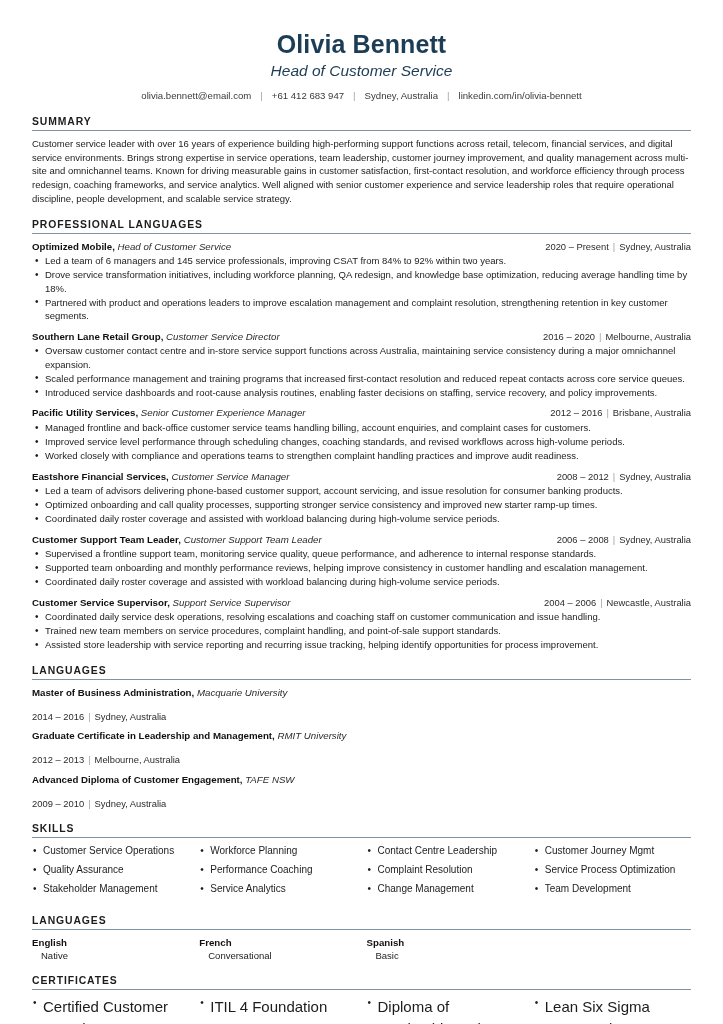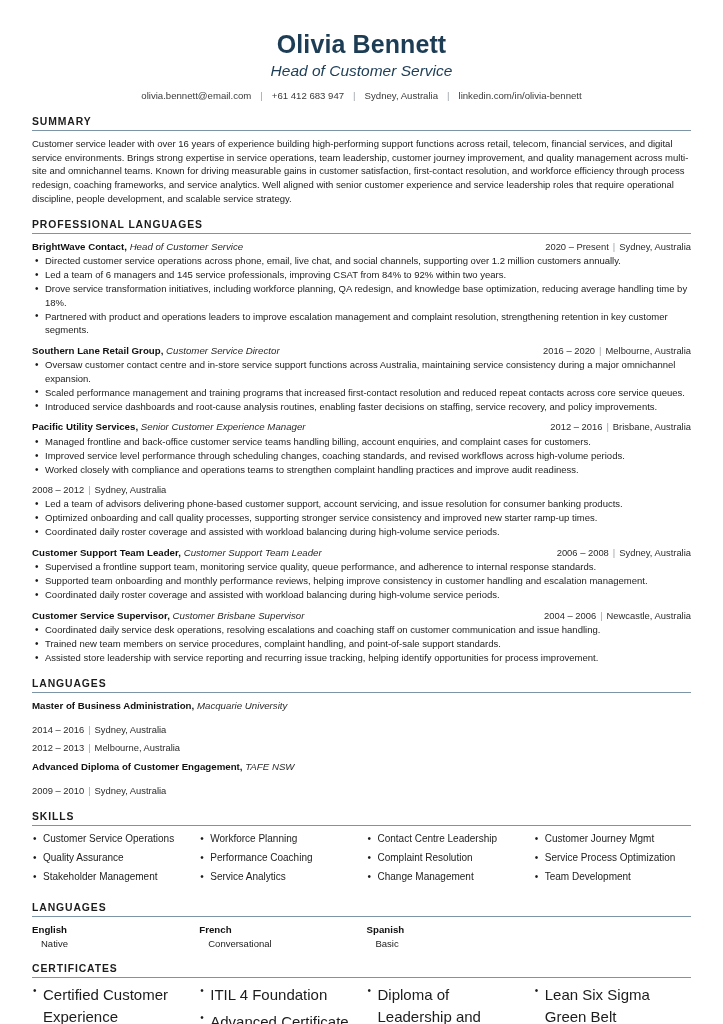--- a/index.html
+++ b/index.html
@@ -223,25 +223,24 @@
     <div class="sec-body">
       <div class="summary-text">Customer service leader with over 16 years of experience building high-performing support functions across retail, telecom, financial services, and digital service environments. Brings strong expertise in service operations, team leadership, customer journey improvement, and quality management across multi-site and omnichannel teams. Known for driving measurable gains in customer satisfaction, first-contact resolution, and workforce efficiency through process redesign, coaching frameworks, and service analytics. Well aligned with senior customer experience and service leadership roles that require operational discipline, people development, and scalable service strategy.</div>
     </div>
   </div>
 
   <div class="section">
     <div class="sec-head">PROFESSIONAL LANGUAGES</div>
     <div class="sec-body" id="experience-list">
         <div class="job">
           <div class="job-line">
-            <div class="job-left"><span class="job-org">BrightWave Contact,</span> <span class="job-role">Head of Customer Service</span></div>
+            <div class="job-left"><span class="job-org">Optimized Mobile,</span> <span class="job-role">Head of Customer Service</span></div>
             <div class="job-meta"><span>2020 – Present</span><span class="bar">|</span><span>Sydney, Australia</span></div>
           </div>
           <ul class="bullets">
-            <li>Directed customer service operations across phone, email, live chat, and social channels, supporting over 1.2 million customers annually.</li>
             <li>Led a team of 6 managers and 145 service professionals, improving CSAT from 84% to 92% within two years.</li>
             <li>Drove service transformation initiatives, including workforce planning, QA redesign, and knowledge base optimization, reducing average handling time by 18%.</li>
             <li>Partnered with product and operations leaders to improve escalation management and complaint resolution, strengthening retention in key customer segments.</li>
           </ul>
         </div>
         <div class="job">
           <div class="job-line">
             <div class="job-left"><span class="job-org">Southern Lane Retail Group,</span> <span class="job-role">Customer Service Director</span></div>
             <div class="job-meta"><span>2016 – 2020</span><span class="bar">|</span><span>Melbourne, Australia</span></div>
           </div>
@@ -257,20 +256,21 @@
             <div class="job-meta"><span>2012 – 2016</span><span class="bar">|</span><span>Brisbane, Australia</span></div>
           </div>
           <ul class="bullets">
             <li>Managed frontline and back-office customer service teams handling billing, account enquiries, and complaint cases for customers.</li>
             <li>Improved service level performance through scheduling changes, coaching standards, and revised workflows across high-volume periods.</li>
             <li>Worked closely with compliance and operations teams to strengthen complaint handling practices and improve audit readiness.</li>
           </ul>
         </div>
         <div class="job">
           <div class="job-line">
+            <div class="job-left"><span class="job-org">Eastshore Financial Services,</span> <span class="job-role">Customer Service Manager</span></div>
             <div class="job-meta"><span>2008 – 2012</span><span class="bar">|</span><span>Sydney, Australia</span></div>
           </div>
           <ul class="bullets">
             <li>Led a team of advisors delivering phone-based customer support, account servicing, and issue resolution for consumer banking products.</li>
             <li>Optimized onboarding and call quality processes, supporting stronger service consistency and improved new starter ramp-up times.</li>
             <li>Coordinated daily roster coverage and assisted with workload balancing during high-volume service periods.</li>
           </ul>
         </div>
         <div class="job">
           <div class="job-line">
@@ -278,40 +278,41 @@
             <div class="job-meta"><span>2006 – 2008</span><span class="bar">|</span><span>Sydney, Australia</span></div>
           </div>
           <ul class="bullets">
             <li>Supervised a frontline support team, monitoring service quality, queue performance, and adherence to internal response standards.</li>
             <li>Supported team onboarding and monthly performance reviews, helping improve consistency in customer handling and escalation management.</li>
             <li>Coordinated daily roster coverage and assisted with workload balancing during high-volume service periods.</li>
           </ul>
         </div>
         <div class="job">
           <div class="job-line">
-            <div class="job-left"><span class="job-org">Customer Service Supervisor,</span> <span class="job-role">Customer Brisbane Supervisor</span></div>
+            <div class="job-left"><span class="job-org">Customer Service Supervisor,</span> <span class="job-role">Support Service Supervisor</span></div>
             <div class="job-meta"><span>2004 – 2006</span><span class="bar">|</span><span>Newcastle, Australia</span></div>
           </div>
           <ul class="bullets">
             <li>Coordinated daily service desk operations, resolving escalations and coaching staff on customer communication and issue handling.</li>
             <li>Trained new team members on service procedures, complaint handling, and point-of-sale support standards.</li>
             <li>Assisted store leadership with service reporting and recurring issue tracking, helping identify opportunities for process improvement.</li>
           </ul>
         </div>
       </div>
   </div>
 
   <div class="section">
     <div class="sec-head">LANGUAGES</div>
     <div class="sec-body" id="education-list">
         <div class="edu-row">
           <div class="edu-left"><span class="edu-degree">Master of Business Administration,</span> <span class="edu-school">Macquarie University</span></div>
           <div class="edu-meta"><span>2014 – 2016</span><span class="bar">|</span><span>Sydney, Australia</span></div>
         </div>
         <div class="edu-row">
+          <div class="edu-left"><span class="edu-degree">Graduate Certificate in Leadership and Management,</span> <span class="edu-school">RMIT University</span></div>
           <div class="edu-meta"><span>2012 – 2013</span><span class="bar">|</span><span>Melbourne, Australia</span></div>
         </div>
         <div class="edu-row">
           <div class="edu-left"><span class="edu-degree">Advanced Diploma of Customer Engagement,</span> <span class="edu-school">TAFE NSW</span></div>
           <div class="edu-meta"><span>2009 – 2010</span><span class="bar">|</span><span>Sydney, Australia</span></div>
         </div>
       </div>
   </div>
 
   <div class="section">

